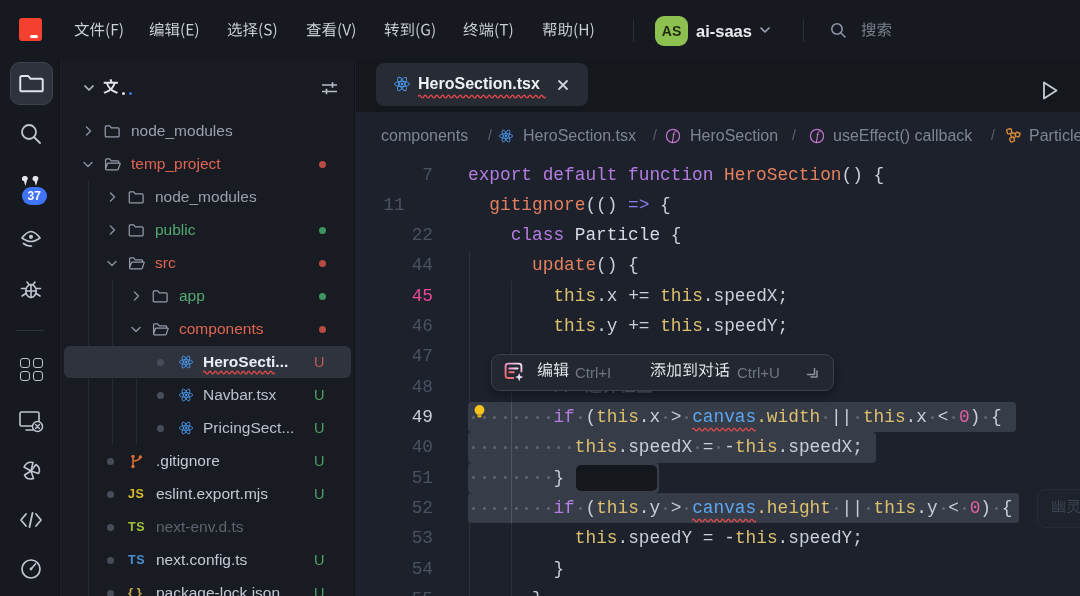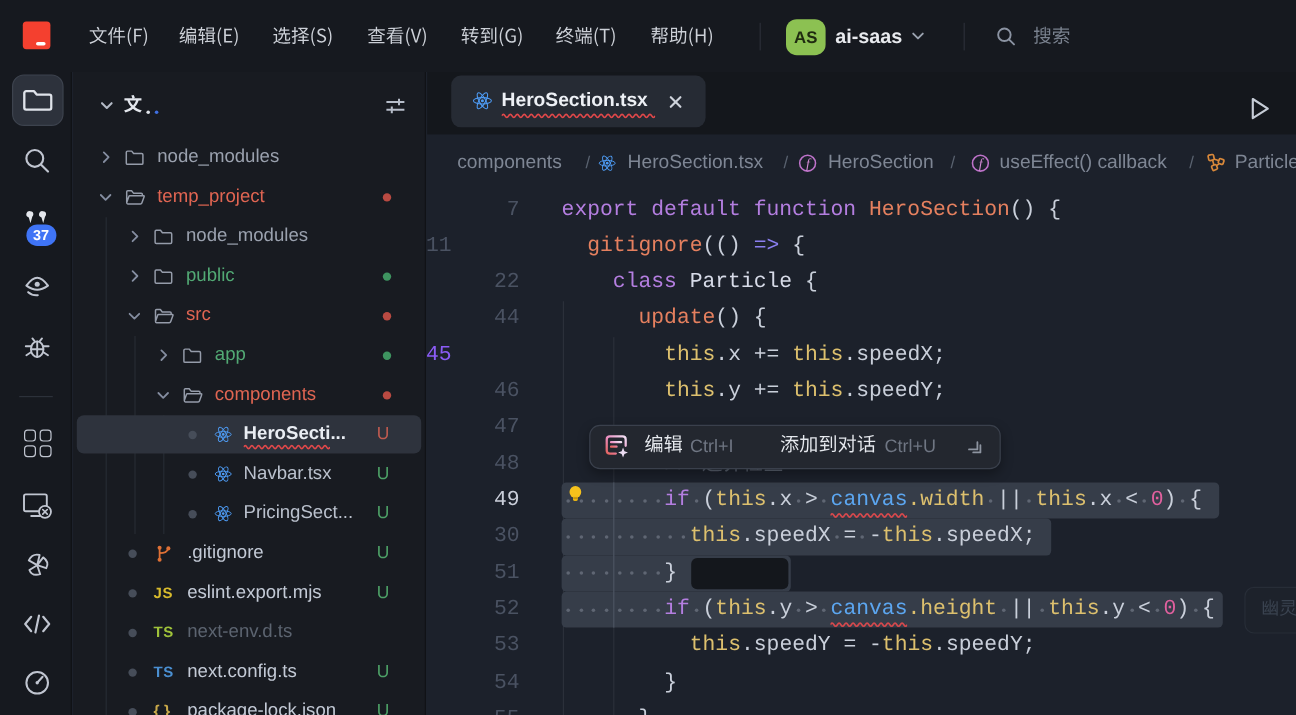--- a/index.html
+++ b/index.html
@@ -300,29 +300,29 @@
 <div class="abs" style="left:1029.0px;top:126.5px;font-size:16.0px;color:#7e8694;line-height:18px;white-space:pre">Particle</div>
 <div class="abs" style="left:468.5px;top:251px;width:1px;height:345px;background:#2b303a"></div>
 <div class="abs" style="left:511.2px;top:281px;width:1px;height:315px;background:#2b303a"></div>
 <div class="abs" style="left:468px;top:402.14px;width:548.0px;height:30.33px;background:#363d49;border-radius:4px"></div>
 <div class="abs" style="left:468px;top:432.47px;width:408.0px;height:30.33px;background:#363d49;border-radius:4px"></div>
 <div class="abs" style="left:468px;top:462.80px;width:191.0px;height:30.33px;background:#363d49;border-radius:4px"></div>
 <div class="abs" style="left:468px;top:493.13px;width:551.0px;height:30.33px;background:#363d49;border-radius:4px"></div>
 <div class="abs" style="left:576px;top:464.80px;width:81px;height:26.5px;background:#14171c;border-radius:5px"></div>
 <div class="abs" style="left:511.2px;top:402.14px;width:1px;height:121.32px;background:#4d5462"></div>
 <div class="abs mono" style="left:355px;top:159.50px;width:78px;text-align:right;color:#4a5262">7</div>
-<div class="abs mono" style="left:355px;top:189.83px;width:78px;text-align:left;color:#4a5262">11</div>
+<div class="abs mono" style="left:355px;top:189.83px;width:78px;text-align:center;color:#4a5262">11</div>
 <div class="abs mono" style="left:355px;top:220.16px;width:78px;text-align:right;color:#4a5262">22</div>
 <div class="abs mono" style="left:355px;top:250.49px;width:78px;text-align:right;color:#4a5262">44</div>
-<div class="abs mono" style="left:355px;top:280.82px;width:78px;color:#8b5cf6">45</div>
+<div class="abs mono" style="left:355px;top:280.82px;width:78px;text-align:right;color:#ec4899">45</div>
 <div class="abs mono" style="left:355px;top:311.15px;width:78px;text-align:right;color:#4a5262">46</div>
 <div class="abs mono" style="left:355px;top:341.48px;width:78px;text-align:right;color:#4a5262">47</div>
 <div class="abs mono" style="left:355px;top:371.81px;width:78px;text-align:right;color:#4a5262">48</div>
 <div class="abs mono" style="left:355px;top:402.14px;width:78px;text-align:right;color:#c9ced9">49</div>
-<div class="abs mono" style="left:355px;top:432.47px;width:78px;text-align:right;color:#4a5262">30</div>
+<div class="abs mono" style="left:355px;top:432.47px;width:78px;text-align:right;color:#4a5262">40</div>
 <div class="abs mono" style="left:355px;top:462.80px;width:78px;text-align:right;color:#4a5262">51</div>
 <div class="abs mono" style="left:355px;top:493.13px;width:78px;text-align:right;color:#4a5262">52</div>
 <div class="abs mono" style="left:355px;top:523.46px;width:78px;text-align:right;color:#4a5262">53</div>
 <div class="abs mono" style="left:355px;top:553.79px;width:78px;text-align:right;color:#4a5262">54</div>
 <div class="abs mono" style="left:355px;top:584.12px;width:78px;text-align:right;color:#4a5262">55</div>
 <div class="abs mono" style="left:468.00px;top:159.50px"><span style="color:#b47ee0">export default function </span><span style="color:#e5805f">HeroSection</span><span style="color:#c9cfda">() {</span></div>
 <div class="abs mono" style="left:489.36px;top:189.83px"><span style="color:#e5805f">gitignore</span><span style="color:#c9cfda">(() </span><span style="color:#8a7ff0">=&gt;</span><span style="color:#c9cfda"> {</span></div>
 <div class="abs mono" style="left:510.72px;top:220.16px"><span style="color:#b47ee0">class </span><span style="color:#d7dbe8">Particle</span><span style="color:#c9cfda"> {</span></div>
 <div class="abs mono" style="left:532.08px;top:250.49px"><span style="color:#e5805f">update</span><span style="color:#c9cfda">() {</span></div>
 <div class="abs mono" style="left:553.44px;top:280.82px"><span style="color:#ddc06e">this</span><span style="color:#c9cfda">.x += </span><span style="color:#ddc06e">this</span><span style="color:#c9cfda">.speedX;</span></div>

